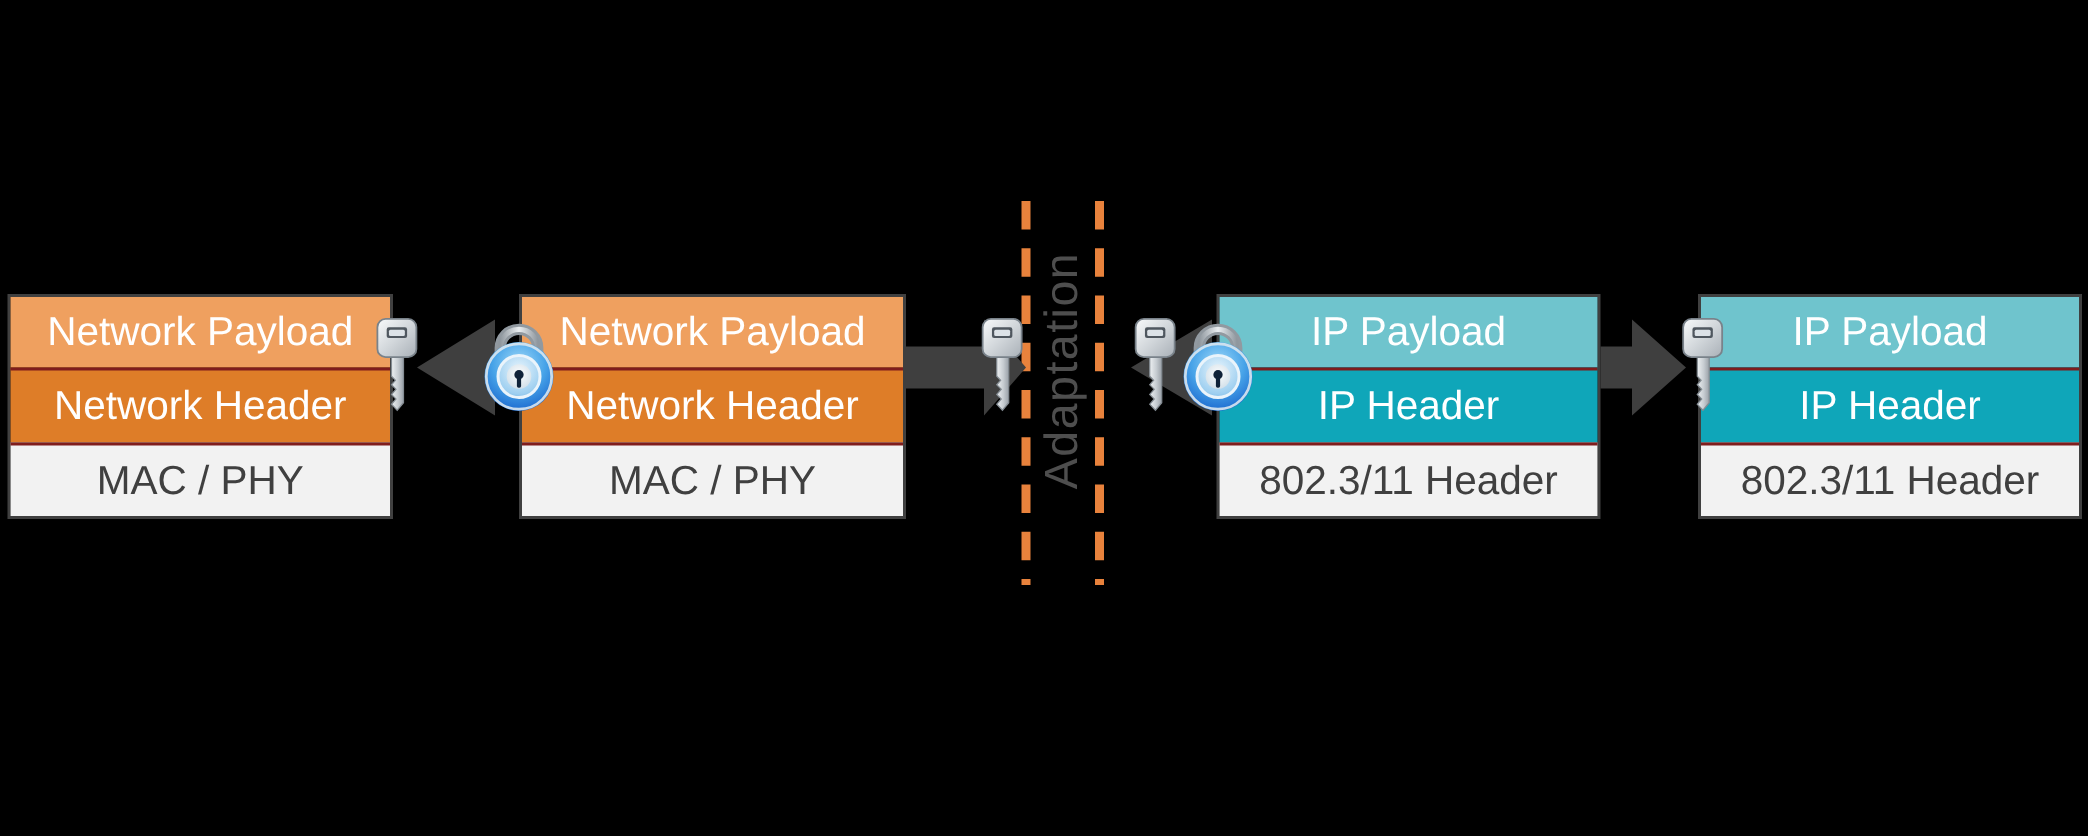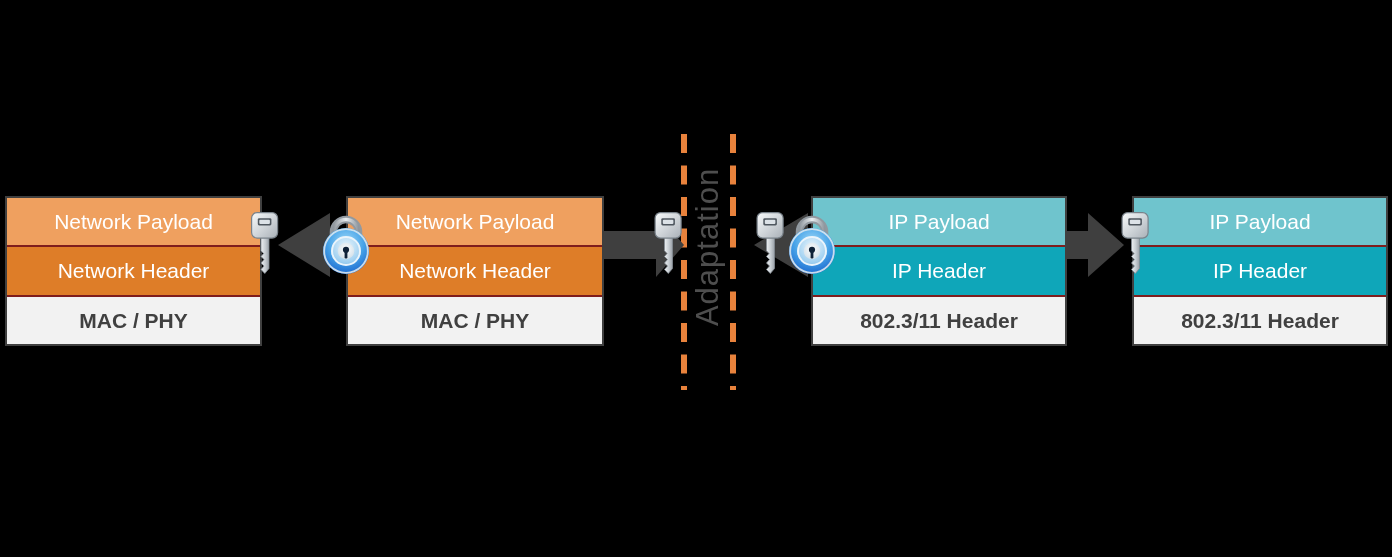--- a/index.html
+++ b/index.html
@@ -10,24 +10,24 @@
   .stack {
     position:absolute; top:196px; height:150px; box-sizing:border-box;
     border:2px solid #404040; display:flex; flex-direction:column;
   }
   #stack-0 { left:5px;    width:257px; }
   #stack-1 { left:346px;  width:258px; }
   #stack-2 { left:811px;  width:256px; }
   #stack-3 { left:1132px; width:256px; }
   .row {
     flex:1 1 0; display:flex; align-items:center; justify-content:center;
-    font-size:21px; color:#FFFFFF; line-height:1;
+    font-size:27px; color:#FFFFFF; line-height:1;
   }
   .row + .row { border-top:2px solid #7f1d1d; }
-  .row:nth-child(3) { color:#404040;font-weight:bold; }
+  .row:nth-child(3) { color:#404040; }
   .adaptation-label {
     position:absolute; left:708px; top:247px;
     transform:translate(-50%,-50%) rotate(-90deg);
     font-size:31px; letter-spacing:1px; white-space:nowrap; color:#4E4E4E;
   }
   .overlay { position:absolute; left:0; top:0; pointer-events:none; }
 </style>
 </head>
 <body>
 

